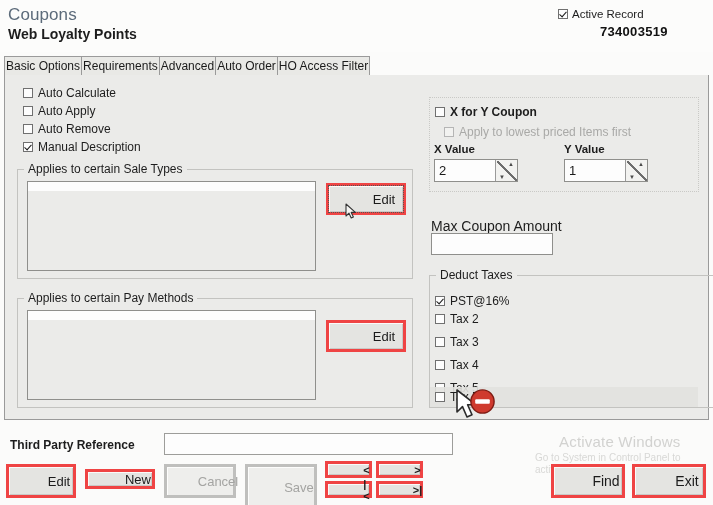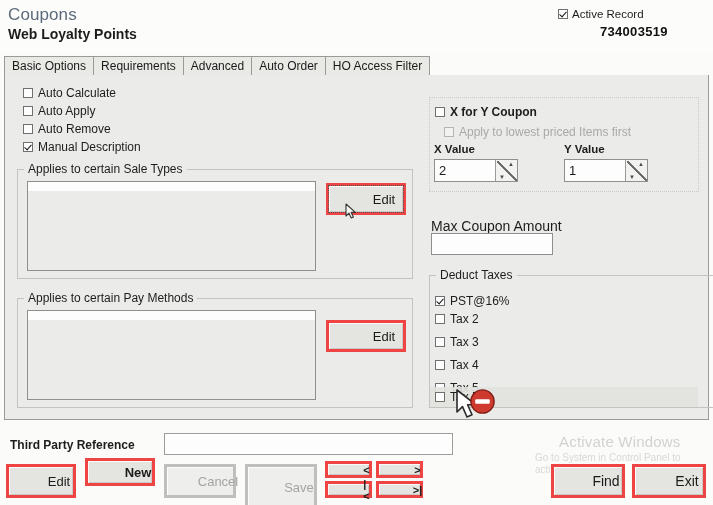--- a/index.html
+++ b/index.html
@@ -22,21 +22,21 @@
   
   .cb{display:inline-block;width:10px;height:10px;border:1px solid #707070;background:#fdfdfd;
       box-sizing:border-box;position:relative;vertical-align:-1px;flex:0 0 auto;}
   .cb.checked:after{content:"";position:absolute;left:2px;top:0px;width:3px;height:6px;
       border:solid #1a1a1a;border-width:0 1.4px 1.4px 0;transform:rotate(42deg);}
   .cb.dim{border-color:#b5b5b5;background:#f2f2f0;}
 
   
   .tabs{position:absolute;left:4px;top:54px;width:705px;height:22px;}
   .tabstrip{display:flex;align-items:flex-end;height:22px;}
-  .tab{height:20px;line-height:19px;padding:0 7px;font-size:12px;color:#1a1a1a;
+  .tab{height:20px;line-height:19px;padding:0 1px;font-size:12px;color:#1a1a1a;
        border:1px solid #9a9a9a;border-bottom:none;background:#e9e9e6;
        margin-right:-1px;box-sizing:border-box;white-space:nowrap;}
   .tab.sel{background:#ffffff;height:22px;line-height:21px;font-weight:bold;position:relative;z-index:3;
        border-color:#8d8d8d;}
   .tab-rest{flex:1;border-bottom:1px solid #9a9a9a;height:21px;box-sizing:border-box;}
 
   
   .panel{position:absolute;left:4px;top:75px;width:705px;height:345px;background:#ebebe9;
          border:1px solid #9a9a9a;border-top:none;box-sizing:border-box;}
 
@@ -228,21 +228,21 @@
   </div>
 
   <div class="watermark">
     <div class="wm1">Activate Windows</div>
     <div class="wm2">Go to System in Control Panel to activate Windows.</div>
   </div>
 
   <div class="btn" style="position:absolute;left:6px;top:464px;width:70px;height:34px;">
     <span>Edit</span>
   </div>
-  <div class="btn" style="position:absolute;left:85px;top:458px;width:70px;height:28px;font-weight:bold;">
+  <div class="btn" style="position:absolute;left:85px;top:469px;width:70px;height:20px;">
     <span>New</span>
   </div>
   <div class="btn dis" style="position:absolute;left:164px;top:464px;width:72px;height:34px;">
     <span>Cancel</span>
   </div>
   <div class="btn dis" style="position:absolute;left:245px;top:464px;width:72px;height:46px;text-align:center;">
     <span>Save</span>
   </div>
 
   <div class="navpad">

